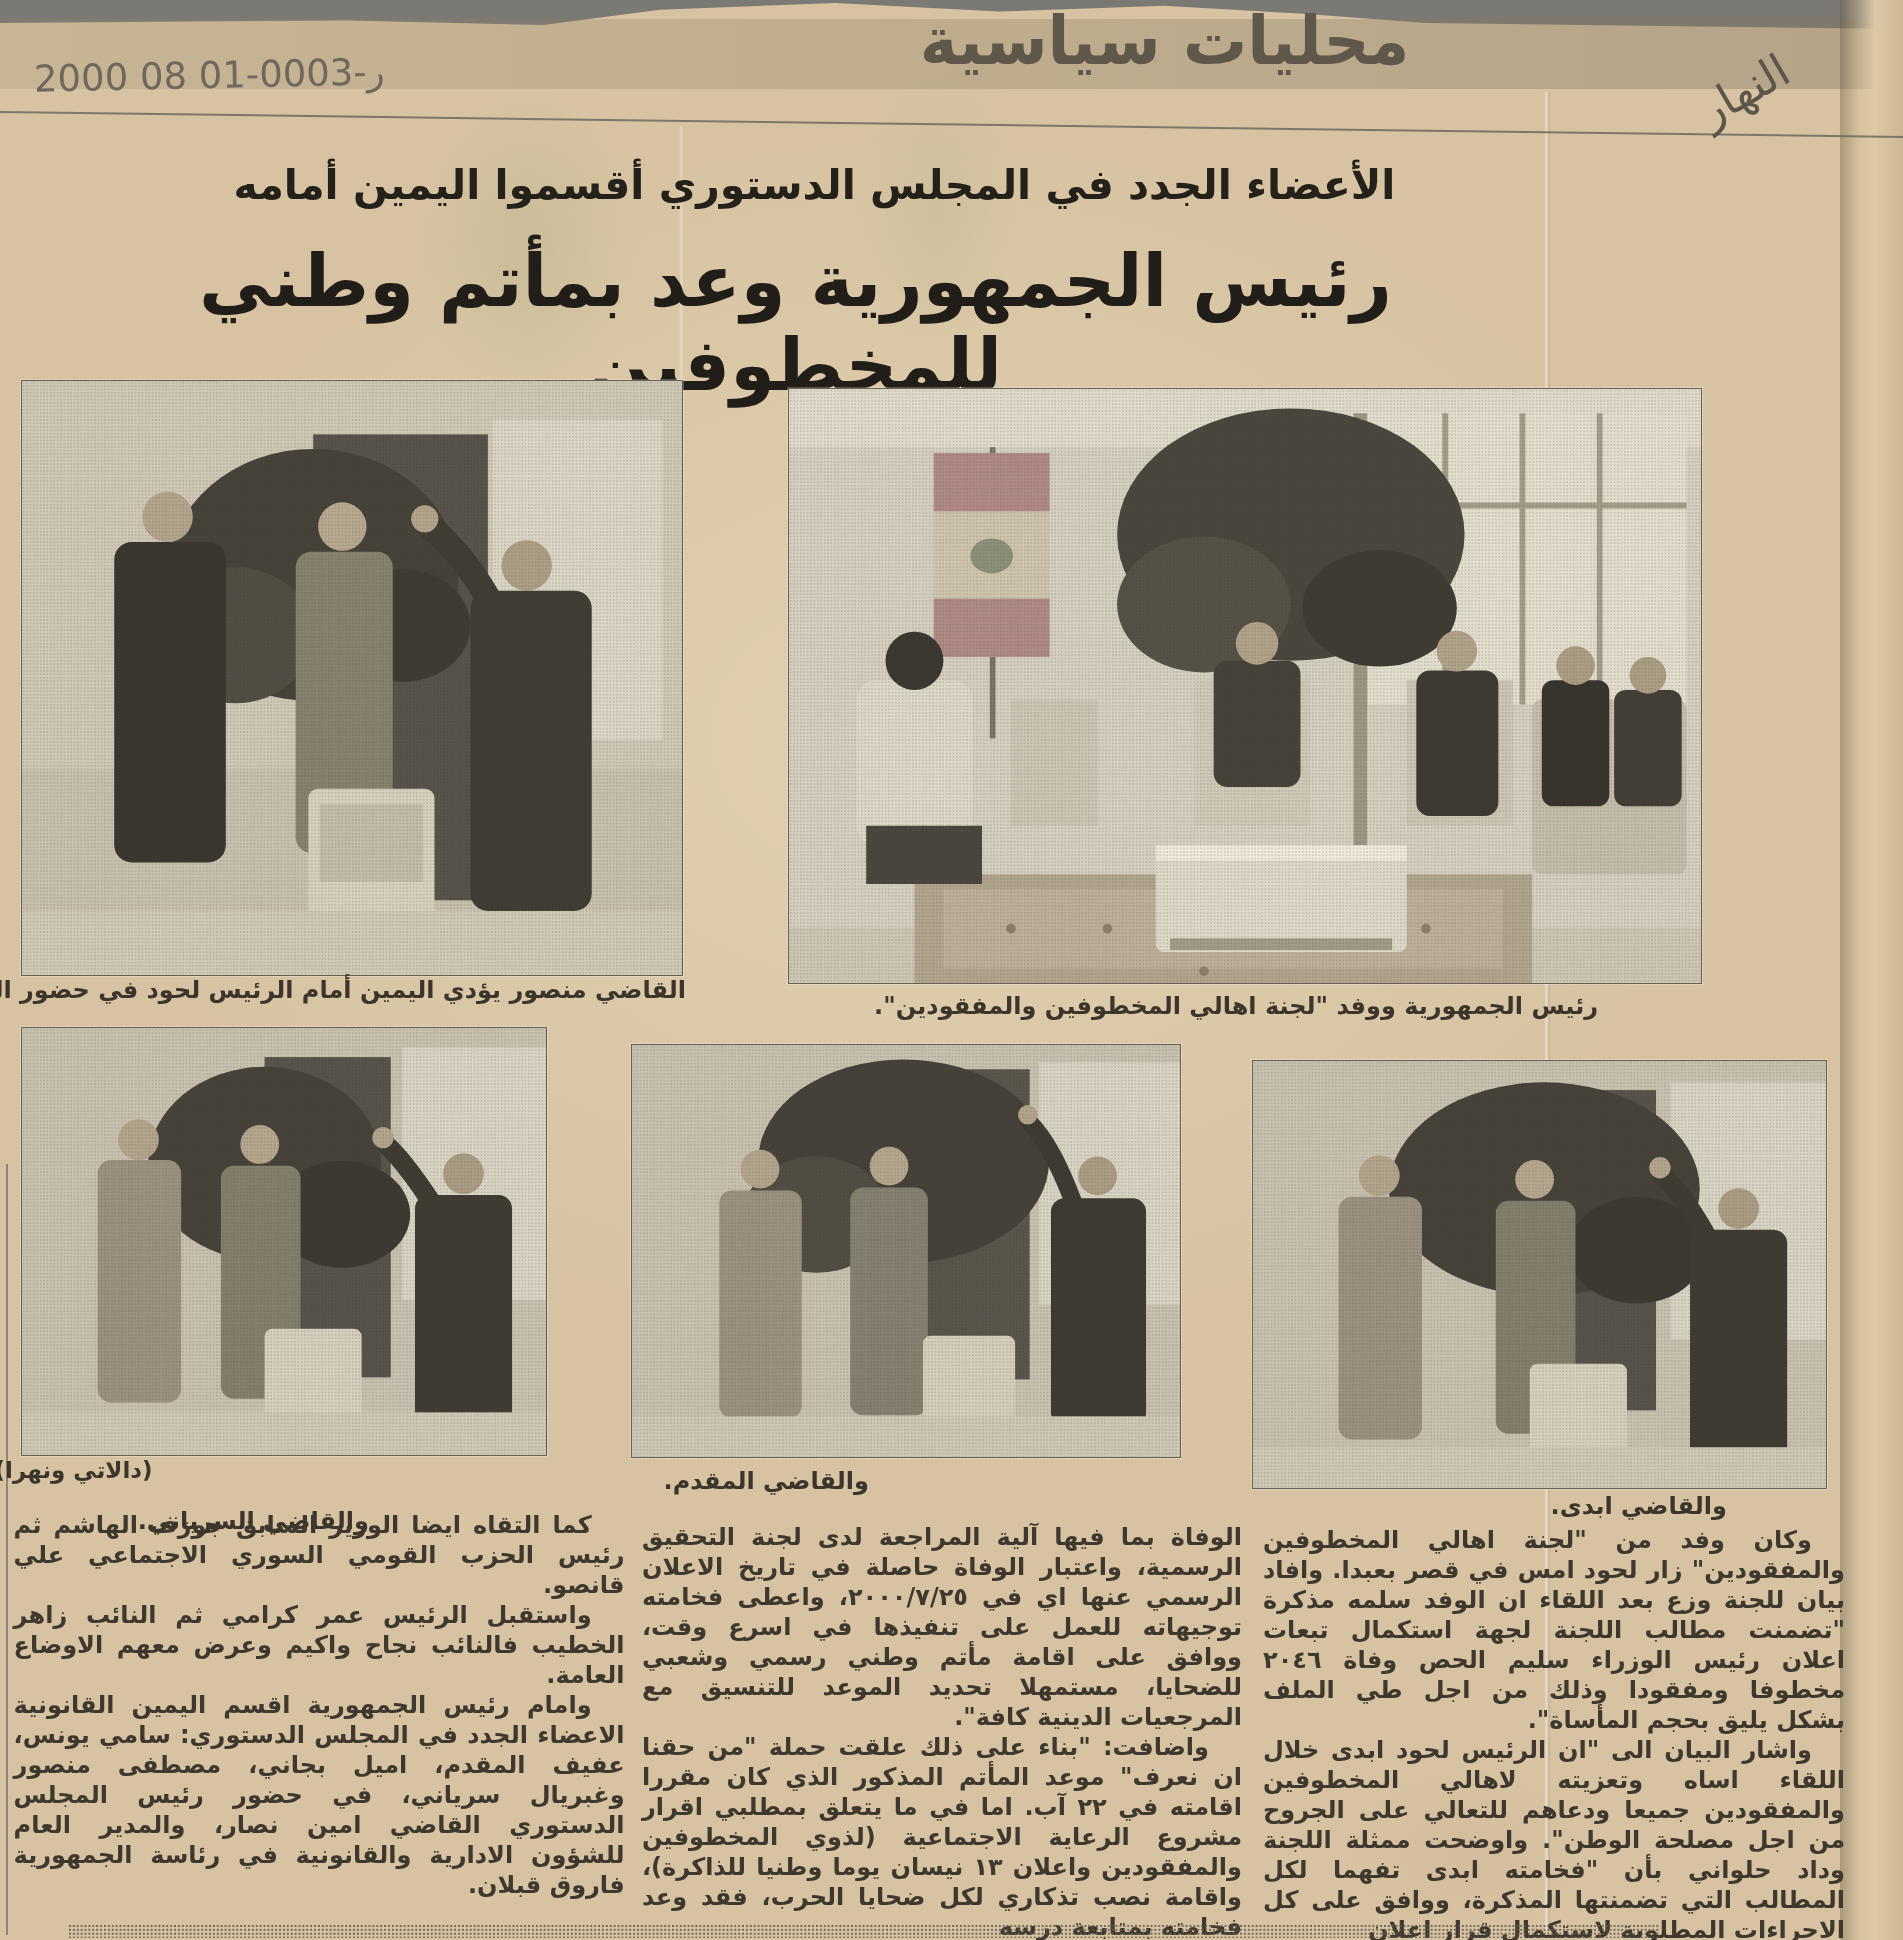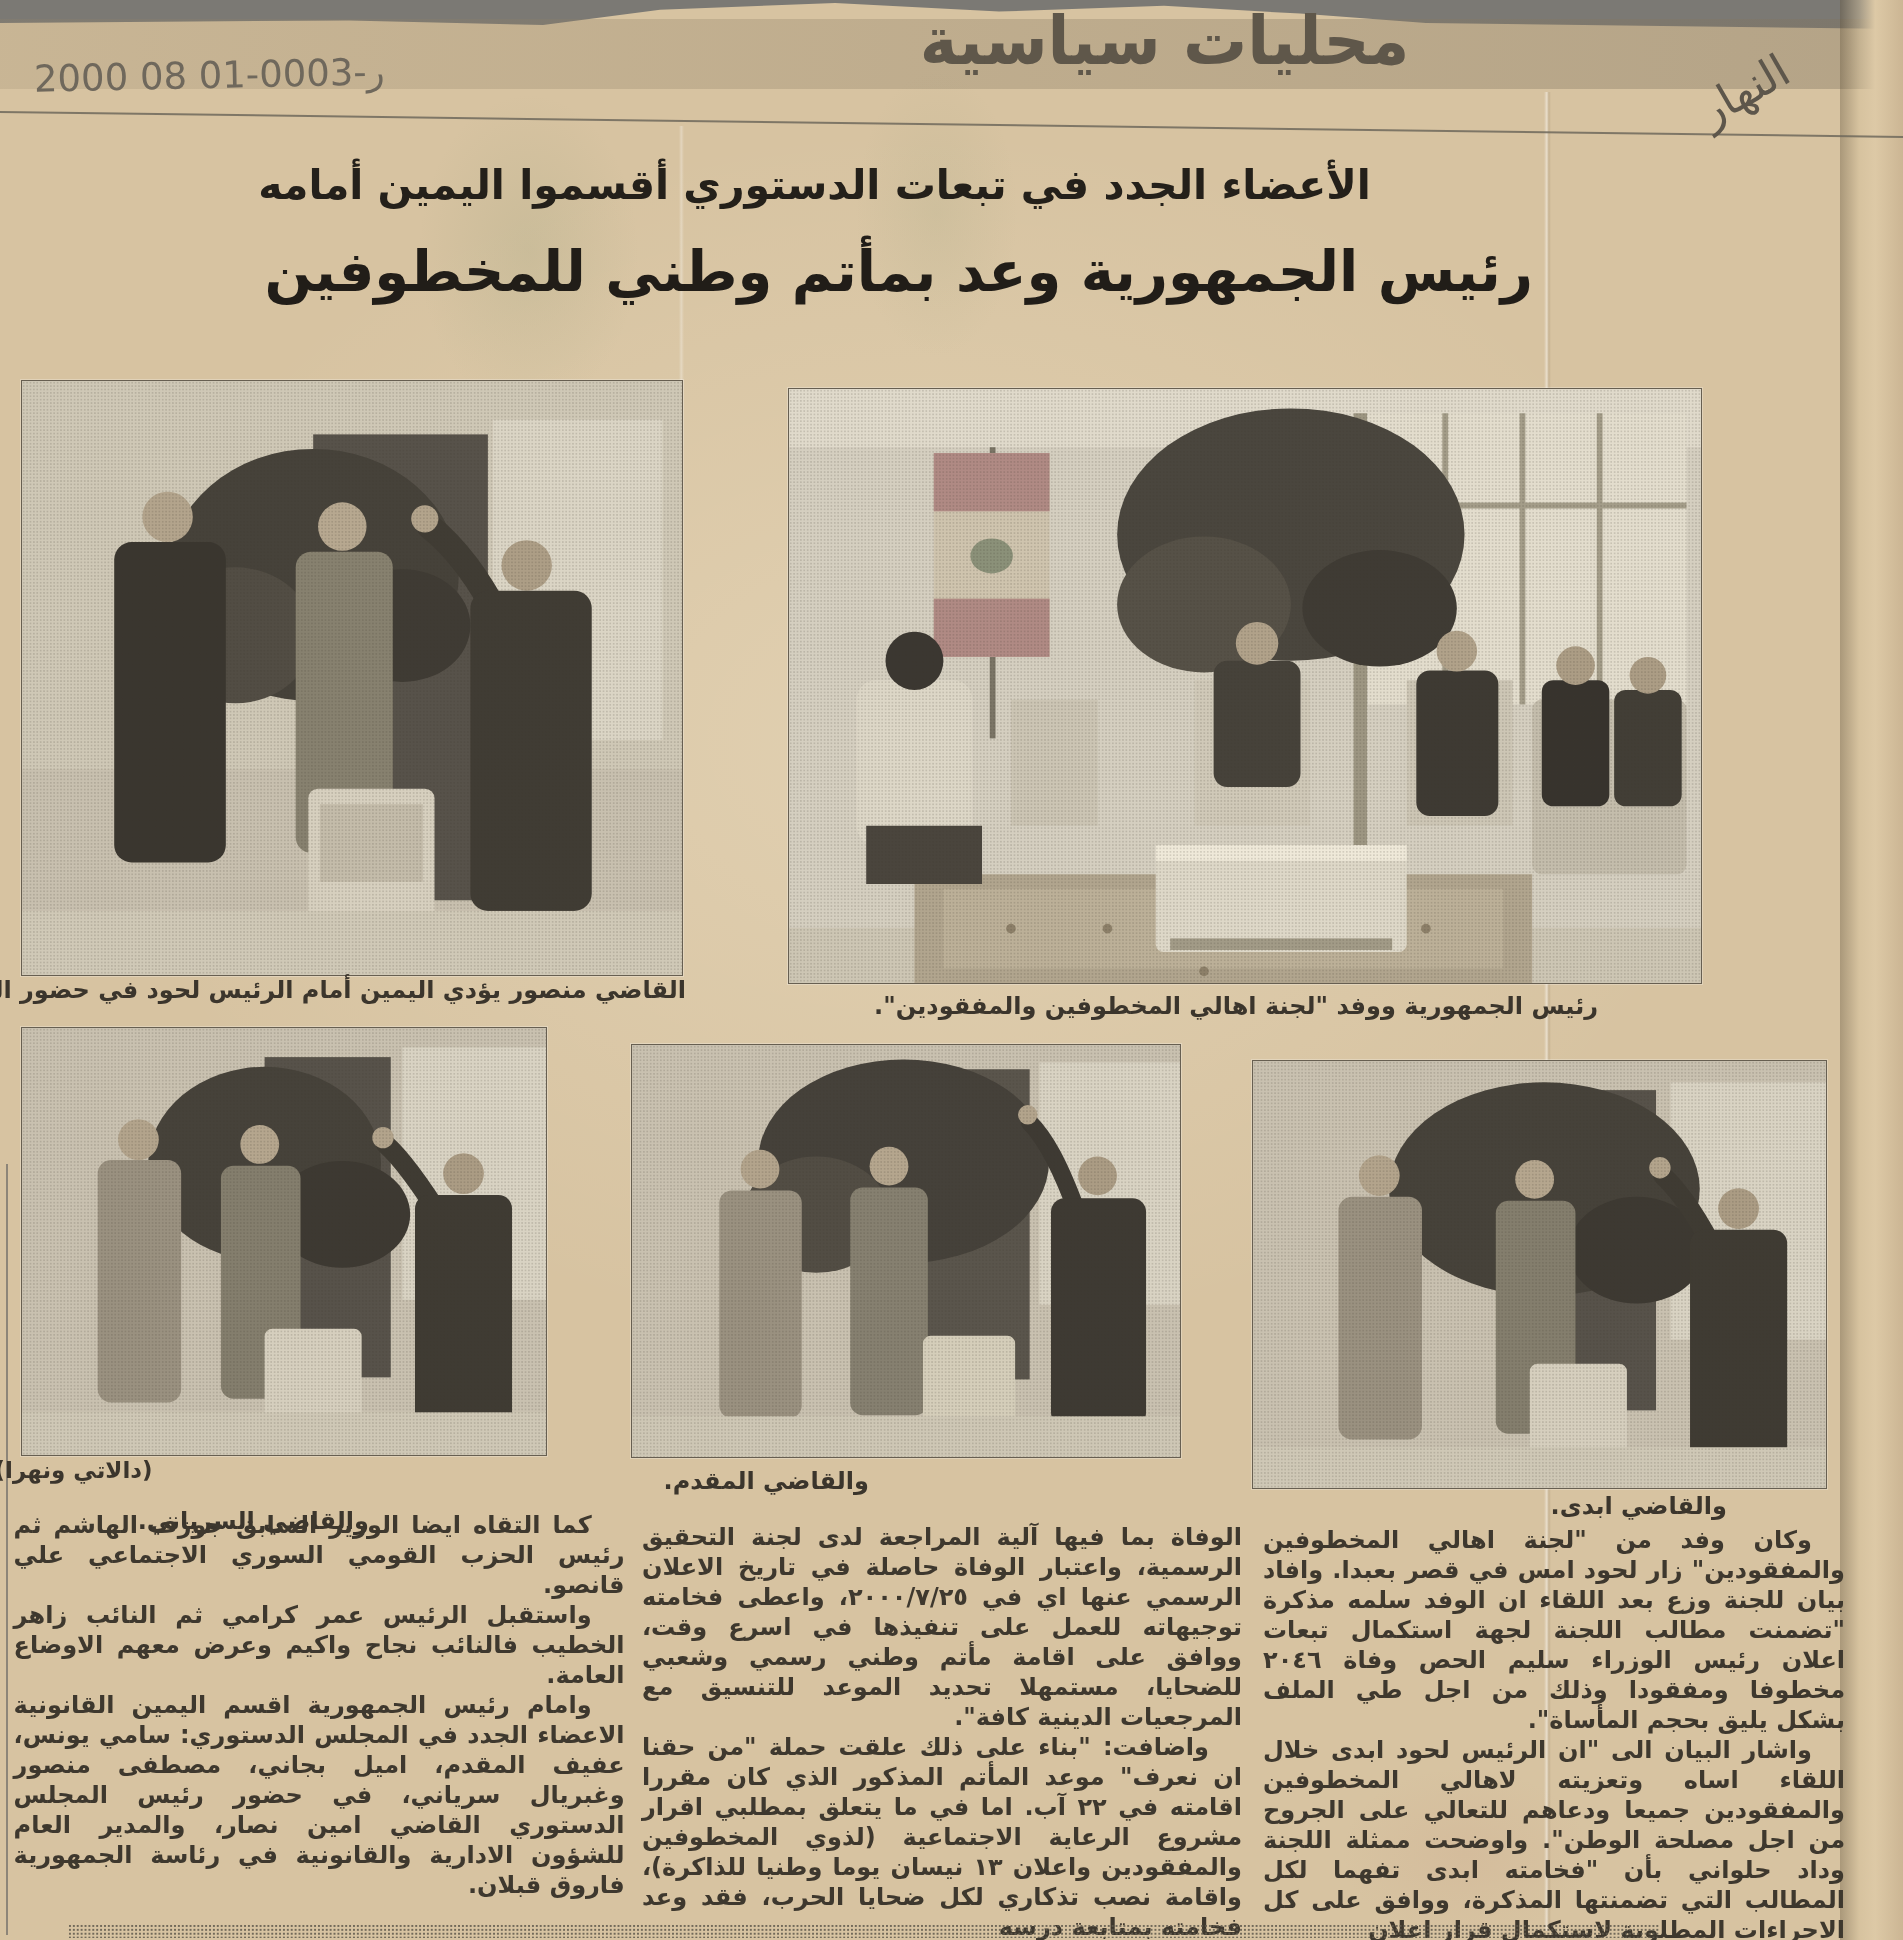--- a/index.html
+++ b/index.html
@@ -29,22 +29,22 @@
   
   .handnote{position:absolute;left:34px;top:54px;font-size:37px;color:#6f685c;letter-spacing:3.9px;
     transform:rotate(-1.2deg);white-space:nowrap;}
   .nahar{position:absolute;left:1696px;top:64px;font-size:45px;color:#5d564b;transform:rotate(-30deg);}
 
   
   .banner{position:absolute;left:796px;top:3.9px;width:737px;height:89px;text-align:center;
     font-size:64px;font-weight:bold;color:#5f574a;letter-spacing:1.9px;transform:scaleY(1.05);direction:rtl;}
   .kicker{position:absolute;left:116px;top:161px;width:1397px;text-align:center;direction:rtl;
     font-size:41px;font-weight:bold;color:#24201a;}
-  .headline{position:absolute;left:58px;top:239px;width:1475px;text-align:right;direction:rtl;
-    font-size:56px;font-weight:bold;color:#211d18;}
+  .headline{position:absolute;left:58px;top:239px;width:1475px;text-align:center;direction:rtl;
+    font-size:72px;font-weight:bold;color:#211d18;}
 
   
   .photo{position:absolute;border:1px solid #675f51;background:#c8c0af;overflow:hidden;
     box-shadow:0 0 0 1px rgba(255,255,255,.25);}
   .photo svg{display:block;width:100%;height:100%;}
   .photo::after{content:"";position:absolute;inset:0;pointer-events:none;
     background-image:radial-gradient(rgba(58,52,42,.16) 1px,rgba(0,0,0,0) 1.3px);background-size:3.4px 3.4px;}
   .ph-tl{left:21.3px;top:380px;width:660px;height:594px;}
   .ph-tr{left:788px;top:388px;width:912px;height:594px;}
   .ph-bl{left:21.3px;top:1027px;width:524px;height:427px;}
@@ -85,21 +85,21 @@
   <div class="crease-v"></div>
   <div class="crease-v2"></div>
   <div class="fold-edge"></div>
   <div class="left-edge-line"></div>
   <div class="top-rule"></div>
 
   <div class="handnote">2000 08 01-0003-ر</div>
   <div class="banner">محليات سياسية</div>
   <div class="nahar">النهار</div>
 
-  <div class="kicker">الأعضاء الجدد في تبعات الدستوري أقسموا اليمين أمامه</div>
+  <div class="kicker">الأعضاء الجدد في المجلس الدستوري أقسموا اليمين أمامه</div>
   <div class="headline">رئيس الجمهورية وعد بمأتم وطني للمخطوفين</div>
 
   <div class="photo ph-tl">
     <svg viewBox="0 0 680 612" preserveAspectRatio="none">
       <rect x="0" y="0" width="680" height="612" fill="#c8c0af"></rect>
       <rect x="0" y="0" width="680" height="400" fill="#cfc8b6"></rect>
       <rect x="300" y="55" width="180" height="480" fill="#57524a"></rect>
       <rect x="485" y="40" width="175" height="330" fill="#dbd5c5"></rect>
       <ellipse cx="300" cy="200" rx="150" ry="130" fill="#46423a"></ellipse>
       <ellipse cx="220" cy="262" rx="80" ry="70" fill="#524d44"></ellipse>

